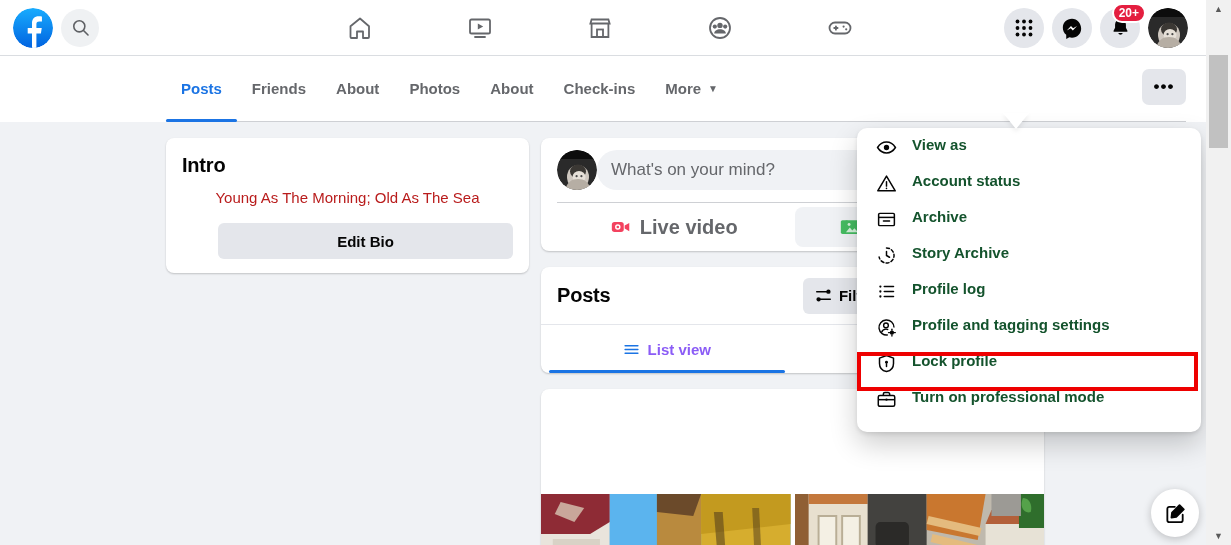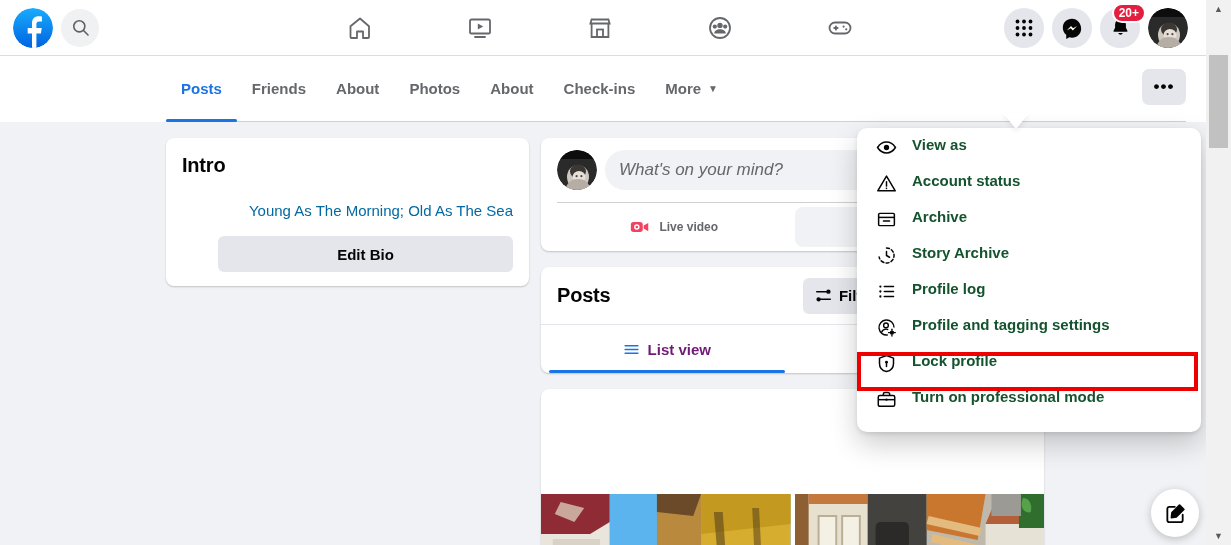--- a/index.html
+++ b/index.html
@@ -96,44 +96,44 @@
   .card {
     background: #fff; border-radius: 8px;
     box-shadow: 0 1px 2px rgba(0,0,0,.2);
   }
   .col-left { position: absolute; left: 166px; top: 16px; width: 363px; }
   .col-right { position: absolute; left: 541px; top: 16px; width: 503px; }
 
   .intro-card { padding: 16px 16px 14px; }
   .intro-title { font-size: 20px; font-weight: bold; letter-spacing: -.2px; }
   .intro-bio {
-    text-align: right; font-size: 15px; color: #0369a1;
-    margin-top: 25px;
+    text-align: center; font-size: 15px; color: #b91c1c;
+    margin-top: 12px;
   }
   .edit-bio-btn {
     margin-top: 17px; height: 36px; border-radius: 6px; background: #e4e6eb;
     display: flex; align-items: center; justify-content: center;
     font-size: 15px; font-weight: 600; cursor: pointer; margin-left: 36px;
   }
 
   
   .composer { padding: 12px 16px 0; }
-  .comp-row { display: flex; gap: 8px; font-style: italic; }
+  .comp-row { display: flex; gap: 0; }
   .comp-avatar { width: 40px; height: 40px; border-radius: 50%; overflow: hidden; flex: 0 0 auto; }
   .comp-input {
     flex: 1; height: 40px; border-radius: 20px; background: #f0f2f5;
     display: flex; align-items: center; padding: 0 14px;
     font-size: 17px; color: #65676b; cursor: pointer;
   }
   .comp-div { height: 1px; background: #ced0d4; margin: 12px 0 0; }
   .comp-actions { display: flex; align-items: center; height: 48px; gap: 4px; }
   .comp-act {
     flex: 1; height: 40px; border-radius: 8px;
     display: flex; align-items: center; justify-content: center; gap: 8px;
-    font-size: 12px; font-weight: 600; color: #65676b; cursor: pointer;
+    font-size: 20px; font-weight: 600; color: #65676b; cursor: pointer;
   }
   .comp-act.hov { background: #f0f2f5; }
 
   
   .posts-card { margin-top: 16px; }
   .posts-head {
     height: 58px; display: flex; align-items: center;
     padding: 0 16px; justify-content: space-between;
     border-bottom: 1px solid #e4e6eb;
   }
@@ -143,21 +143,21 @@
     height: 36px; border-radius: 6px; background: #e4e6eb;
     display: flex; align-items: center; gap: 7px; padding: 0 12px;
     font-size: 15px; font-weight: 600; cursor: pointer;
   }
   .viewtabs { height: 48px; display: flex; }
   .vtab {
     flex: 1; display: flex; align-items: center; justify-content: center; gap: 8px;
     font-size: 15px; font-weight: 600; color: #65676b; cursor: pointer;
     position: relative;
   }
-  .vtab.active { color: #701a75; }
+  .vtab.active { color: #8b5cf6; }
   .vtab.active::after {
     content: ""; position: absolute; bottom: 0; left: 8px; right: 8px;
     height: 3px; background: #1b74e4; border-radius: 2px;
   }
 
   
   .post-card { margin-top: 16px; min-height: 210px; overflow: hidden; }
   .post-body { height: 105px; position: relative; }
   .post-frag {
     position: absolute; right: 14px; top: 20px;

